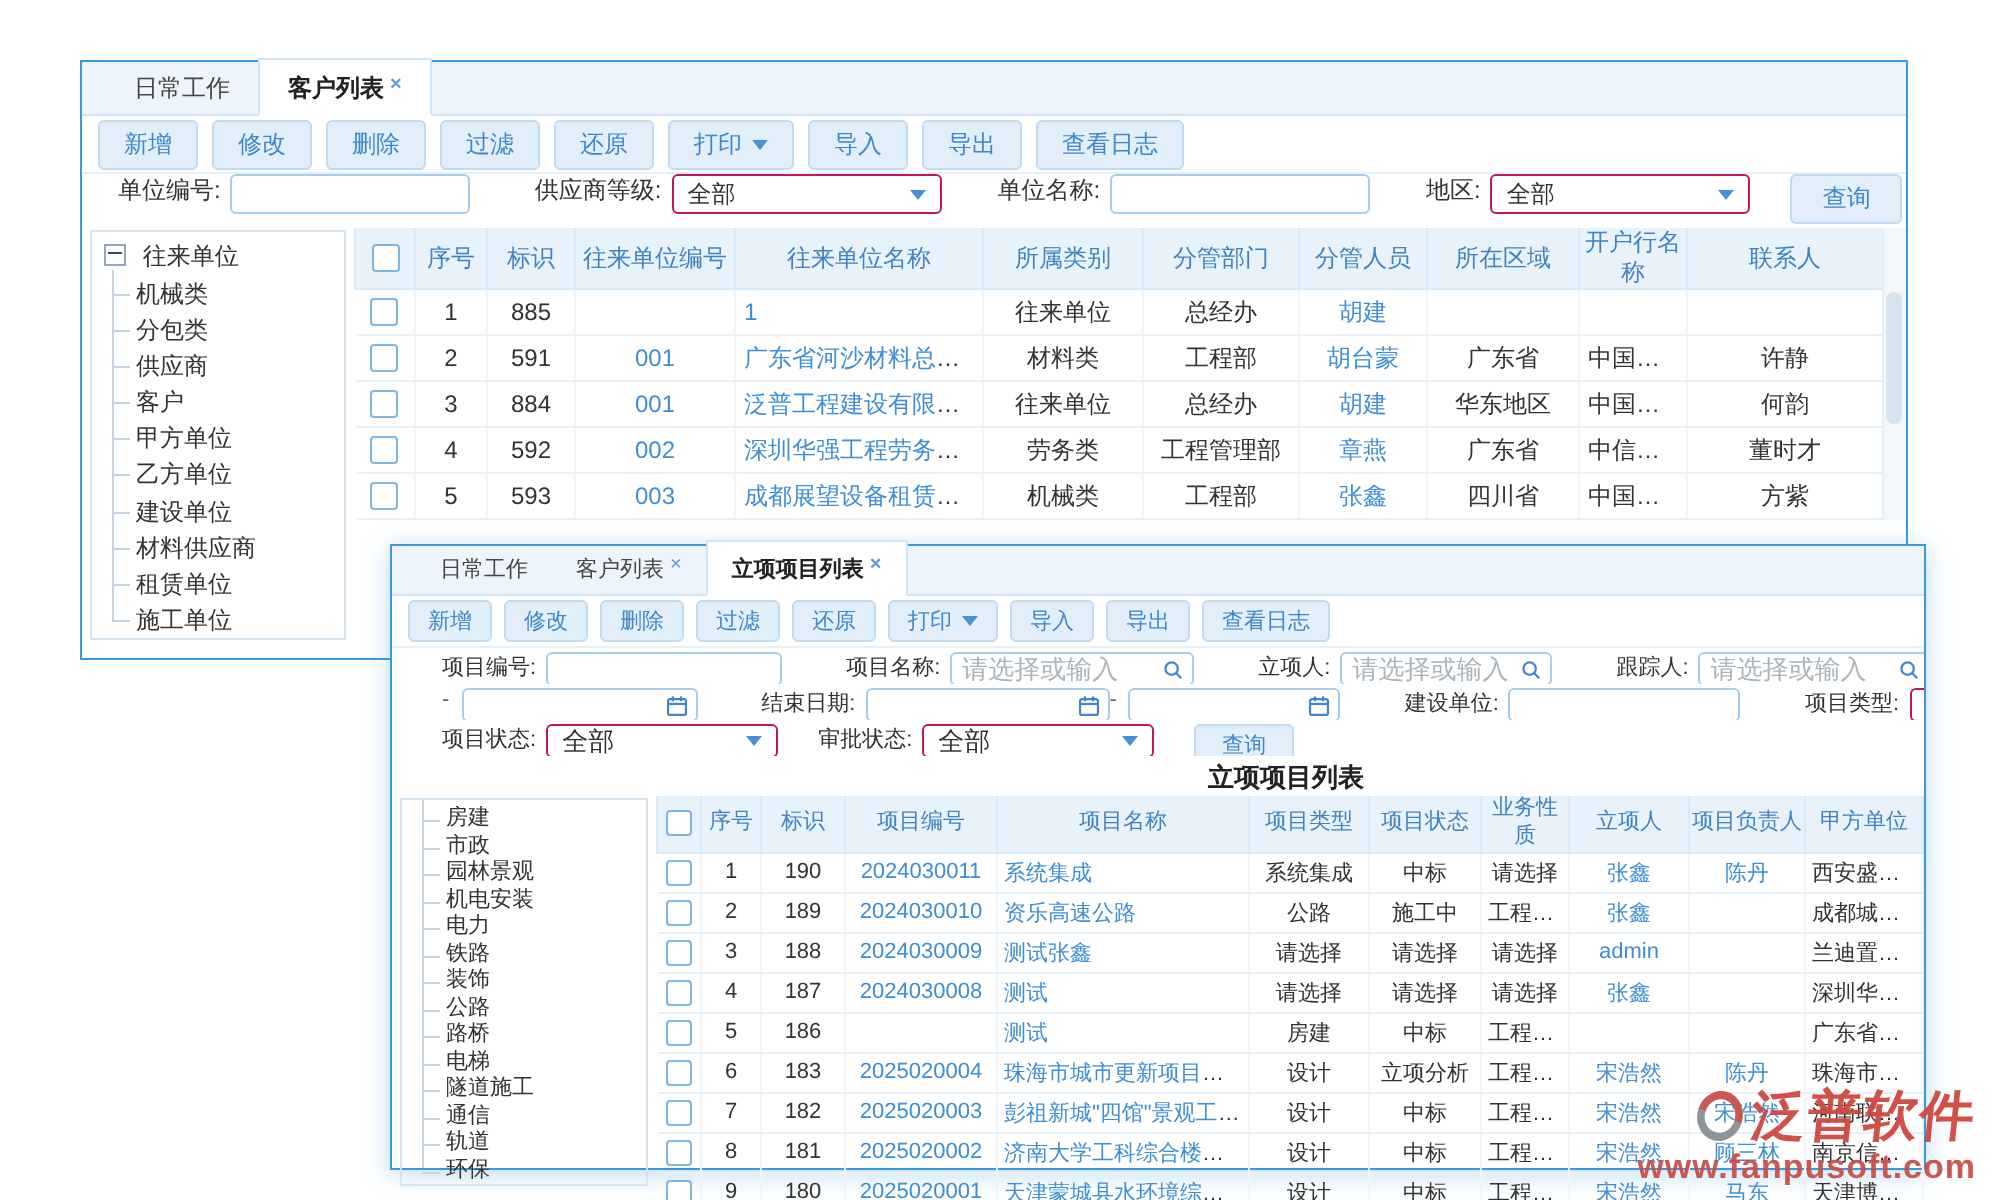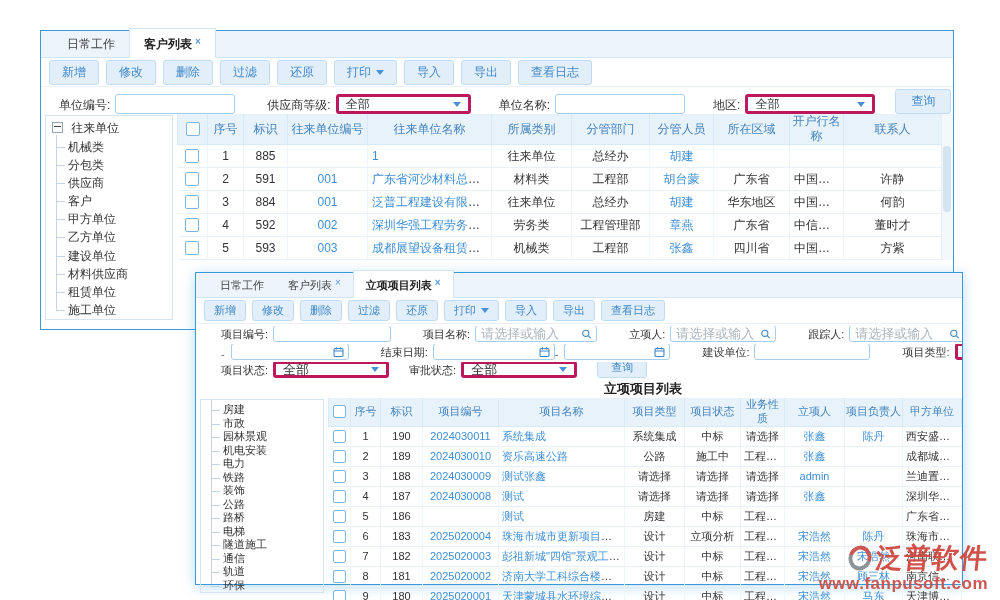--- a/index.html
+++ b/index.html
@@ -20,28 +20,28 @@
   
   .toolbar{display:flex;align-items:center;padding:0 8px;height:28px;border-bottom:1px solid #e8f1f9;}
   .tbtn{display:inline-flex;align-items:center;background:#e2effa;border:1px solid #c0dcf2;color:#3f87c9;
     border-radius:3px;font-size:12px;padding:3px 12px;margin-right:7px;white-space:nowrap;}
   .tbtn .tcaret{margin-left:5px;}
   #front-window .toolbar{height:25px;}
   #front-window .tbtn{font-size:11px;padding:2px 9px;margin-right:6px;}
   .caret,.tcaret{width:0;height:0;border-left:4px solid transparent;border-right:4px solid transparent;
     border-top:5px solid #4a90d9;display:inline-block;}
   
-  .filterbar{display:flex;align-items:flex-end;font-size:12px;color:#333;padding-left:18px;height:27px;
+  .filterbar{display:flex;align-items:flex-start;font-size:12px;color:#333;padding-left:18px;height:27px;
     white-space:nowrap;overflow:hidden;}
   .filterbar>*{flex-shrink:0;}
   .flabel{margin-right:5px;}.ml14{margin-left:32px;}.ml20{margin-left:20px;}.ml28{margin-left:28px;}
   .finput{height:20px;border:1px solid #a8cdea;border-radius:3px;background:#fff;font-size:12px;
     padding:0 5px;box-sizing:border-box;color:#333;outline:none;}
   .finput::placeholder{color:#a9b4bd;}
-  .fselect{height:20px;border:3px solid #be185d;border-radius:3px;background:#fff;display:inline-flex;
+  .fselect{height:20px;border:1px solid #be185d;border-radius:3px;background:#fff;display:inline-flex;
     align-items:center;justify-content:space-between;padding:0 7px;box-sizing:border-box;}
   .iconwrap{position:relative;display:inline-block;}
   .iconwrap .finput{width:100%;padding-right:18px;}
   .iconwrap svg{position:absolute;right:5px;top:50%;transform:translateY(-50%);}
   .qbtn{background:#e2effa;border:1px solid #c0dcf2;color:#3f87c9;border-radius:3px;
     font-size:12px;padding:3px 15px;}
   #front-window .filterbar{font-size:11px;height:16px;padding-left:25px;margin-top:2px;}
   #front-window .finput,#front-window .fselect{height:17px;font-size:13px;}
   #front-window .qbtn{font-size:11px;padding:2px 13px;}
   .w120{width:120px}.w135{width:135px}.w130{width:130px}

